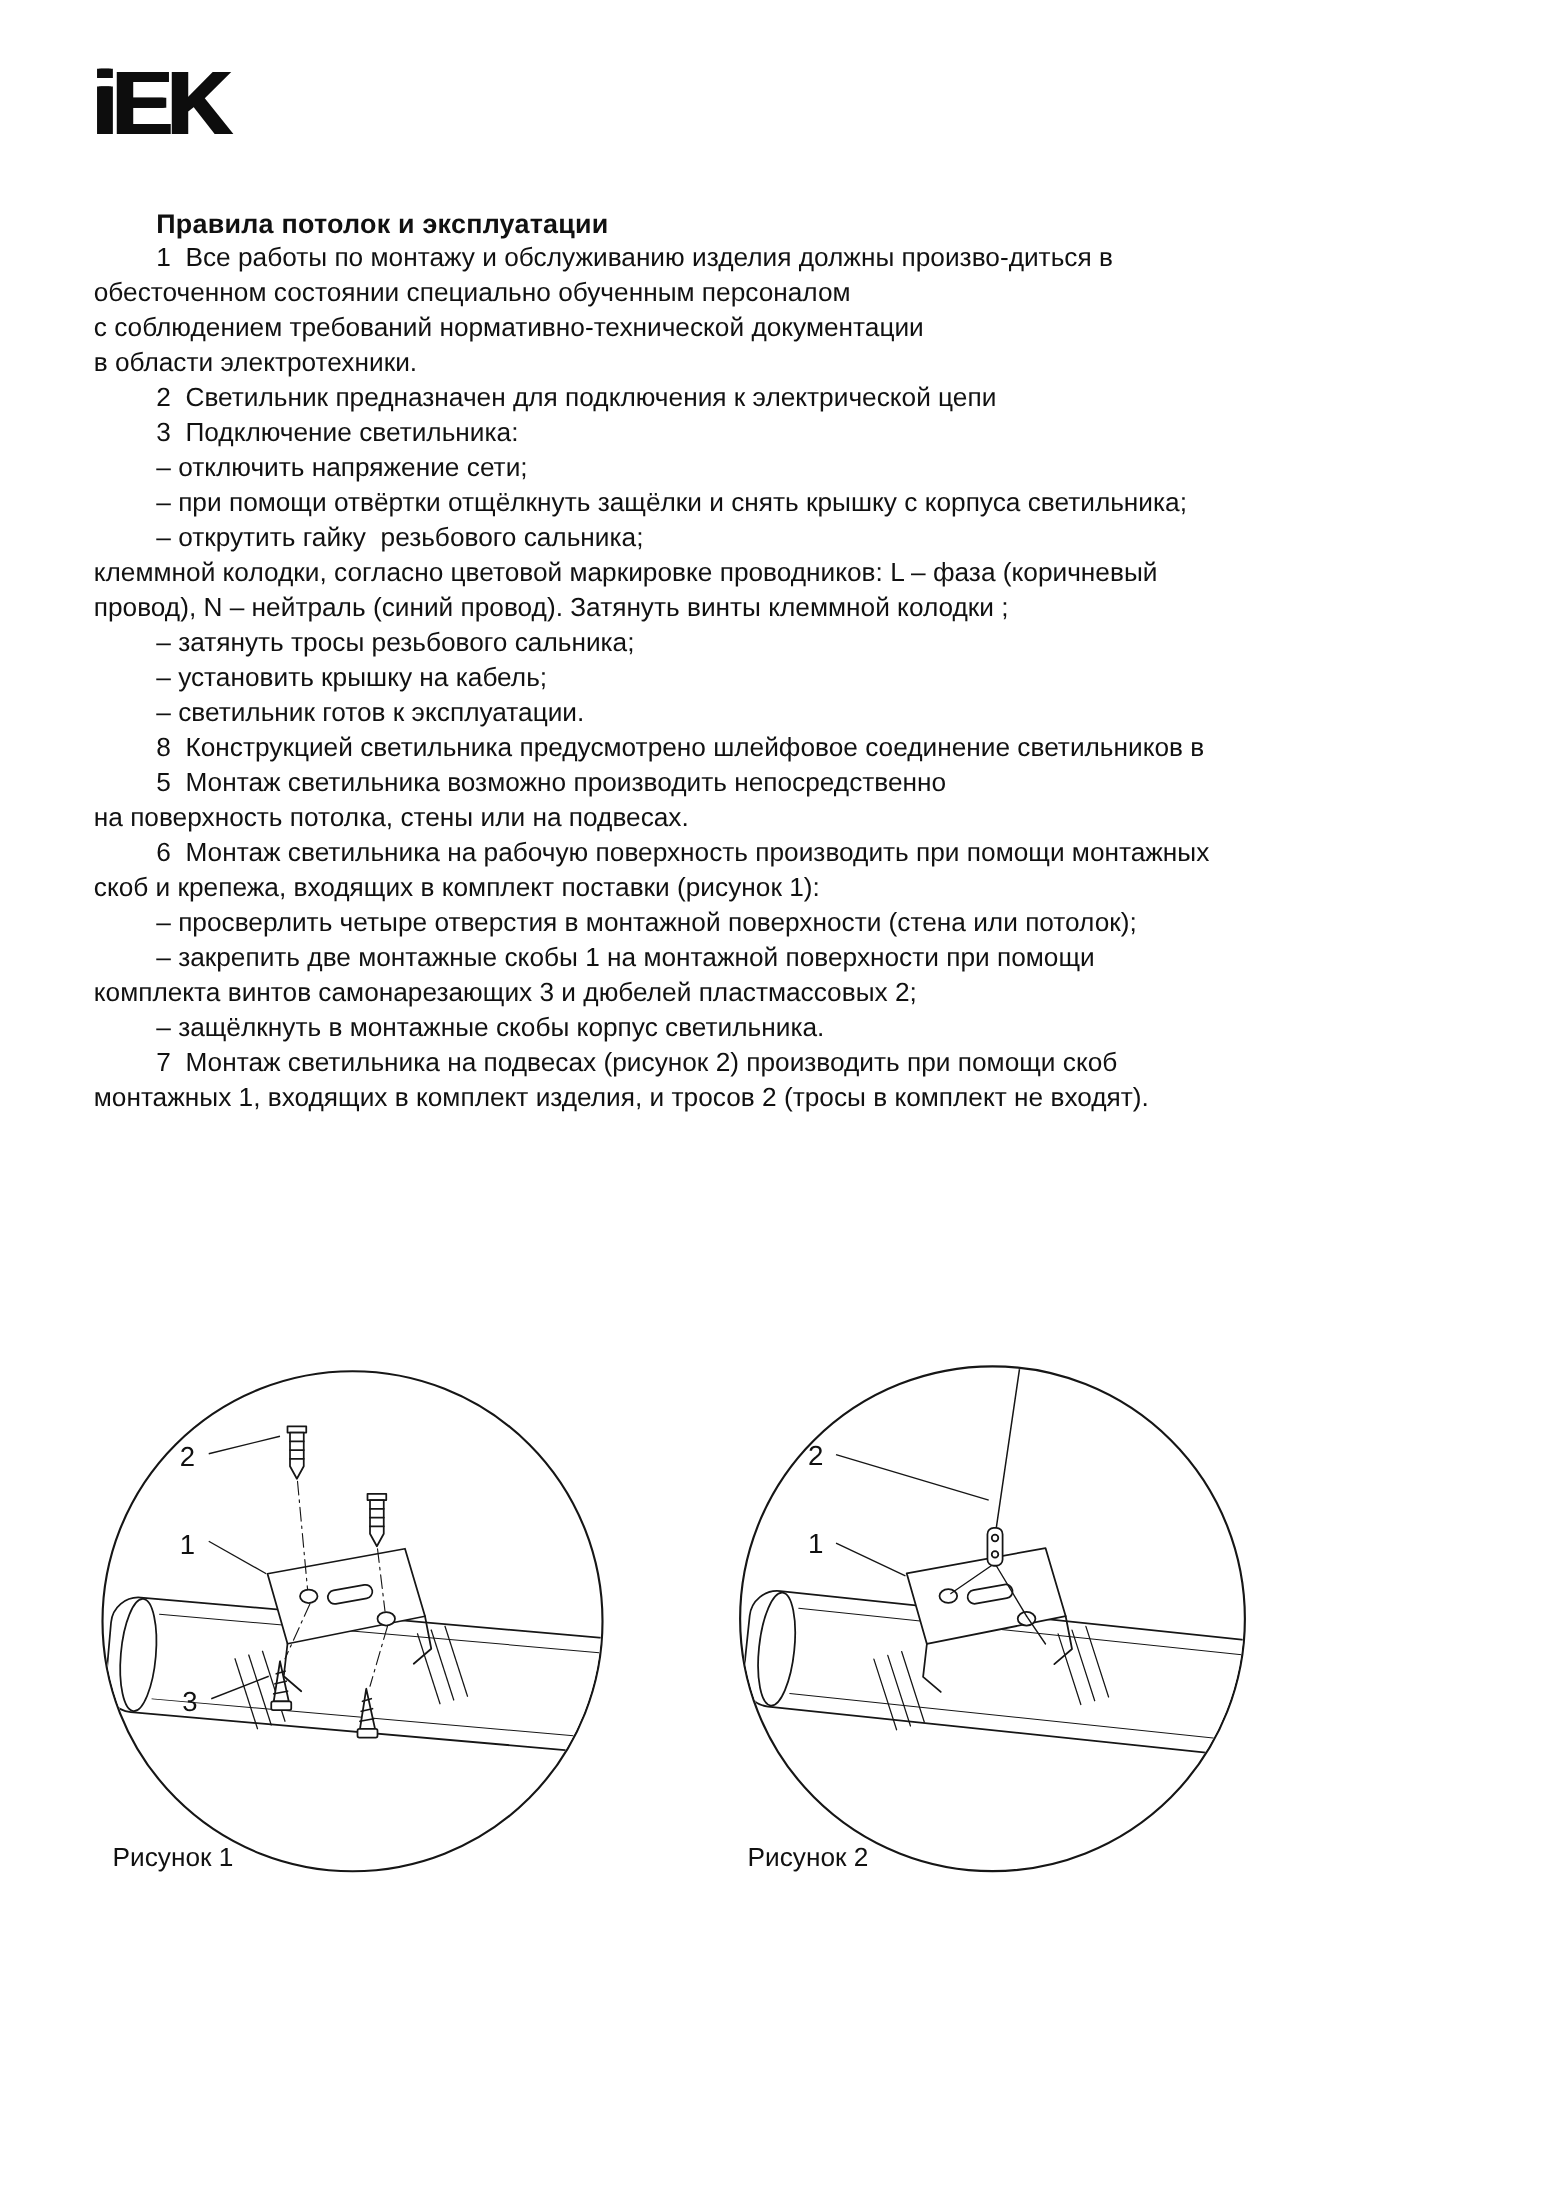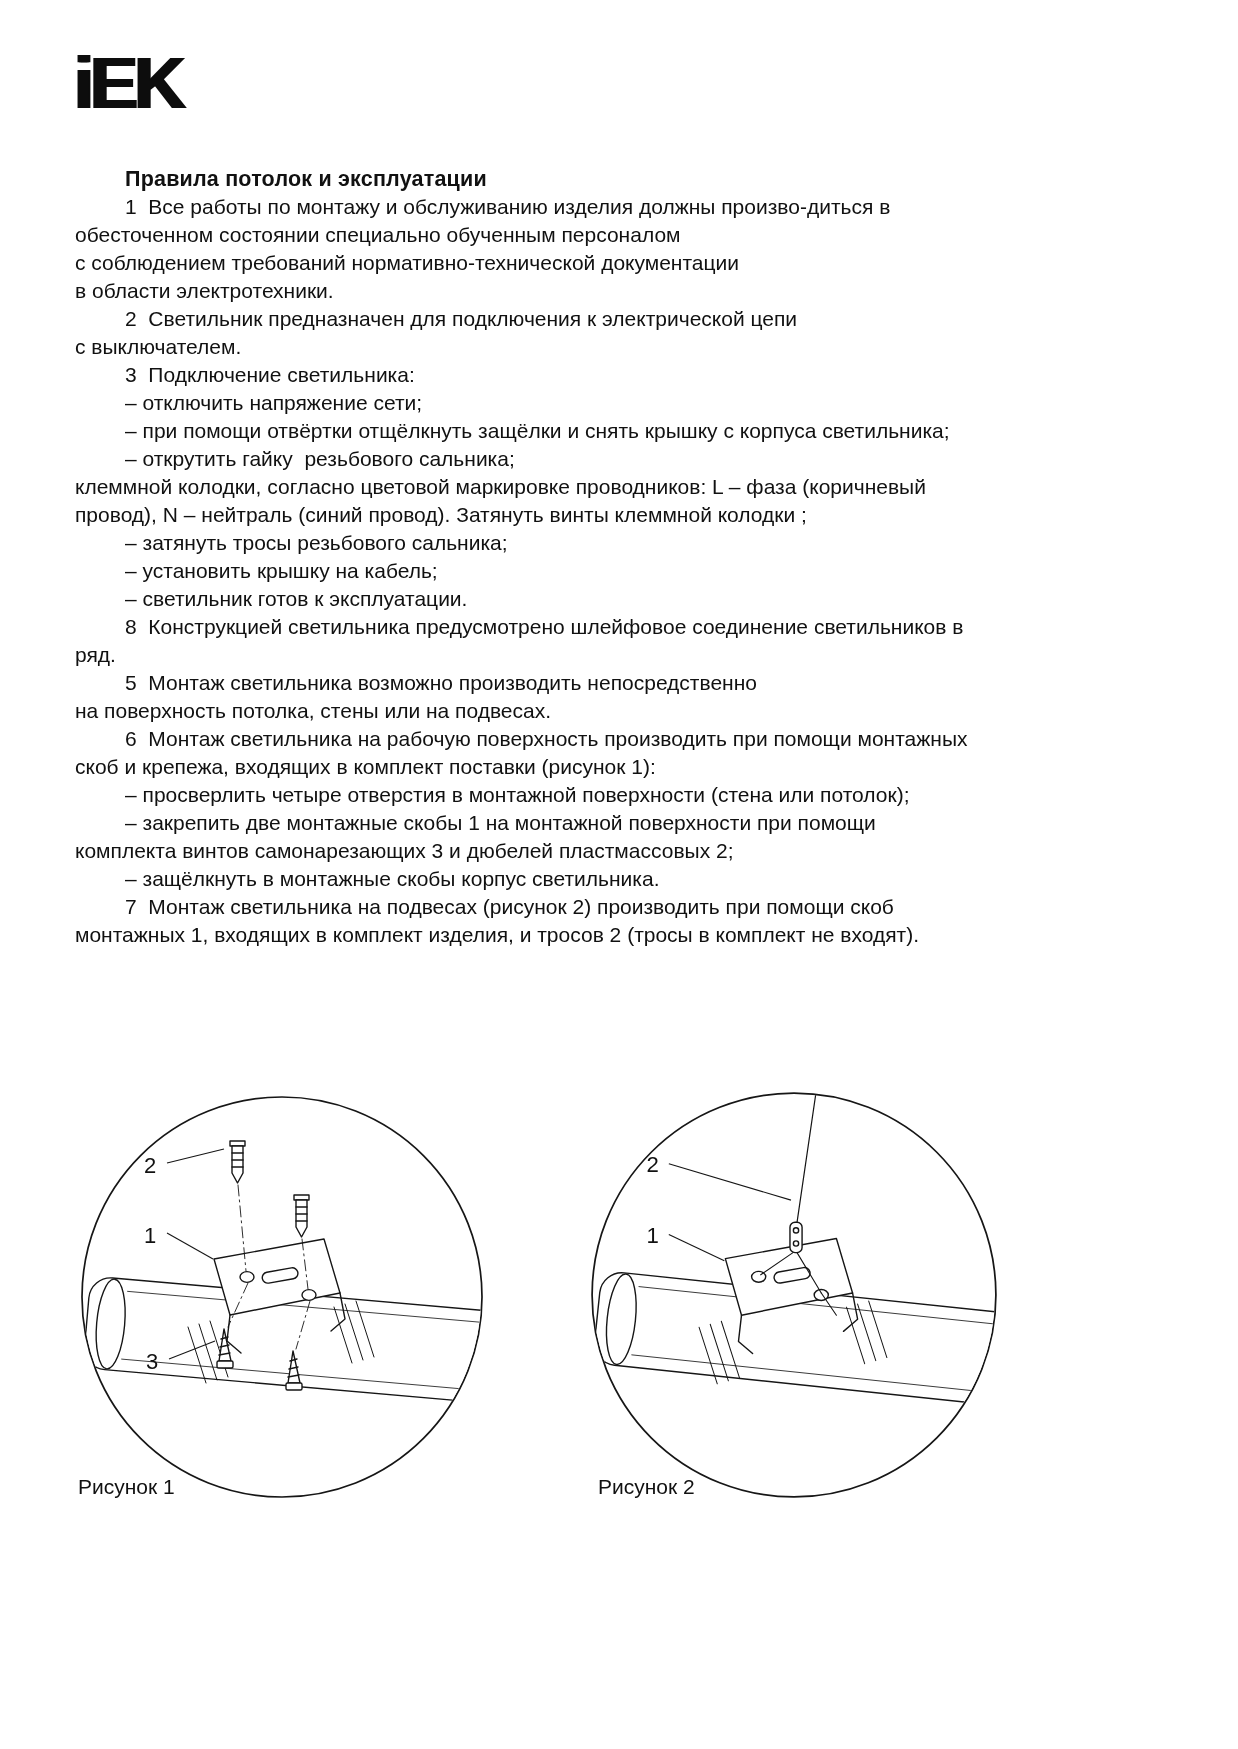--- a/index.html
+++ b/index.html
@@ -27,21 +27,21 @@
   .title {
     font-weight:bold; font-size:21.5px;
     padding-left:50px; letter-spacing:.2px;
   }
   .line { white-space:pre-wrap; }
   .line.ind { padding-left:50px; }
   .figure { position:absolute; }
   .fig1 { left:72px;  top:1082px; }
   .fig2 { left:582px; top:1078px; }
   .caption { position:absolute; font-size:21px; color:#111; }
-  .cap1 { left:78px;  top:1470px; }
+  .cap1 { left:90px;  top:1470px; }
   .cap2 { left:598px; top:1470px; }
   svg text {
     font-family:"Liberation Sans", sans-serif;
     font-size:22px; fill:#111; stroke:none;
   }
 </style>
 </head>
 <body>
 
 <div class="page">
@@ -49,32 +49,30 @@
   <div class="logo">iEK</div>
 
   <div class="content">
     <div class="title">Правила потолок и эксплуатации</div>
     <div>
         <div class="line ind">1  Все работы по монтажу и обслуживанию изделия должны произво-диться в</div>
         <div class="line">обесточенном состоянии специально обученным персоналом</div>
         <div class="line">с соблюдением требований нормативно-технической документации</div>
         <div class="line">в области электротехники.</div>
         <div class="line ind">2  Светильник предназначен для подключения к электрической цепи</div>
-        <div class="line">с выключателем.</div>
         <div class="line ind">3  Подключение светильника:</div>
         <div class="line ind">– отключить напряжение сети;</div>
         <div class="line ind">– при помощи отвёртки отщёлкнуть защёлки и снять крышку с корпуса светильника;</div>
         <div class="line ind">– открутить гайку  резьбового сальника;</div>
         <div class="line">клеммной колодки, согласно цветовой маркировке проводников: L – фаза (коричневый</div>
         <div class="line">провод), N – нейтраль (синий провод). Затянуть винты клеммной колодки ;</div>
         <div class="line ind">– затянуть тросы резьбового сальника;</div>
         <div class="line ind">– установить крышку на кабель;</div>
         <div class="line ind">– светильник готов к эксплуатации.</div>
         <div class="line ind">8  Конструкцией светильника предусмотрено шлейфовое соединение светильников в</div>
-        <div class="line">ряд.</div>
         <div class="line ind">5  Монтаж светильника возможно производить непосредственно</div>
         <div class="line">на поверхность потолка, стены или на подвесах.</div>
         <div class="line ind">6  Монтаж светильника на рабочую поверхность производить при помощи монтажных</div>
         <div class="line">скоб и крепежа, входящих в комплект поставки (рисунок 1):</div>
         <div class="line ind">– просверлить четыре отверстия в монтажной поверхности (стена или потолок);</div>
         <div class="line ind">– закрепить две монтажные скобы 1 на монтажной поверхности при помощи</div>
         <div class="line">комплекта винтов самонарезающих 3 и дюбелей пластмассовых 2;</div>
         <div class="line ind">– защёлкнуть в монтажные скобы корпус светильника.</div>
         <div class="line ind">7  Монтаж светильника на подвесах (рисунок 2) производить при помощи скоб</div>
         <div class="line">монтажных 1, входящих в комплект изделия, и тросов 2 (тросы в комплект не входят).</div>

